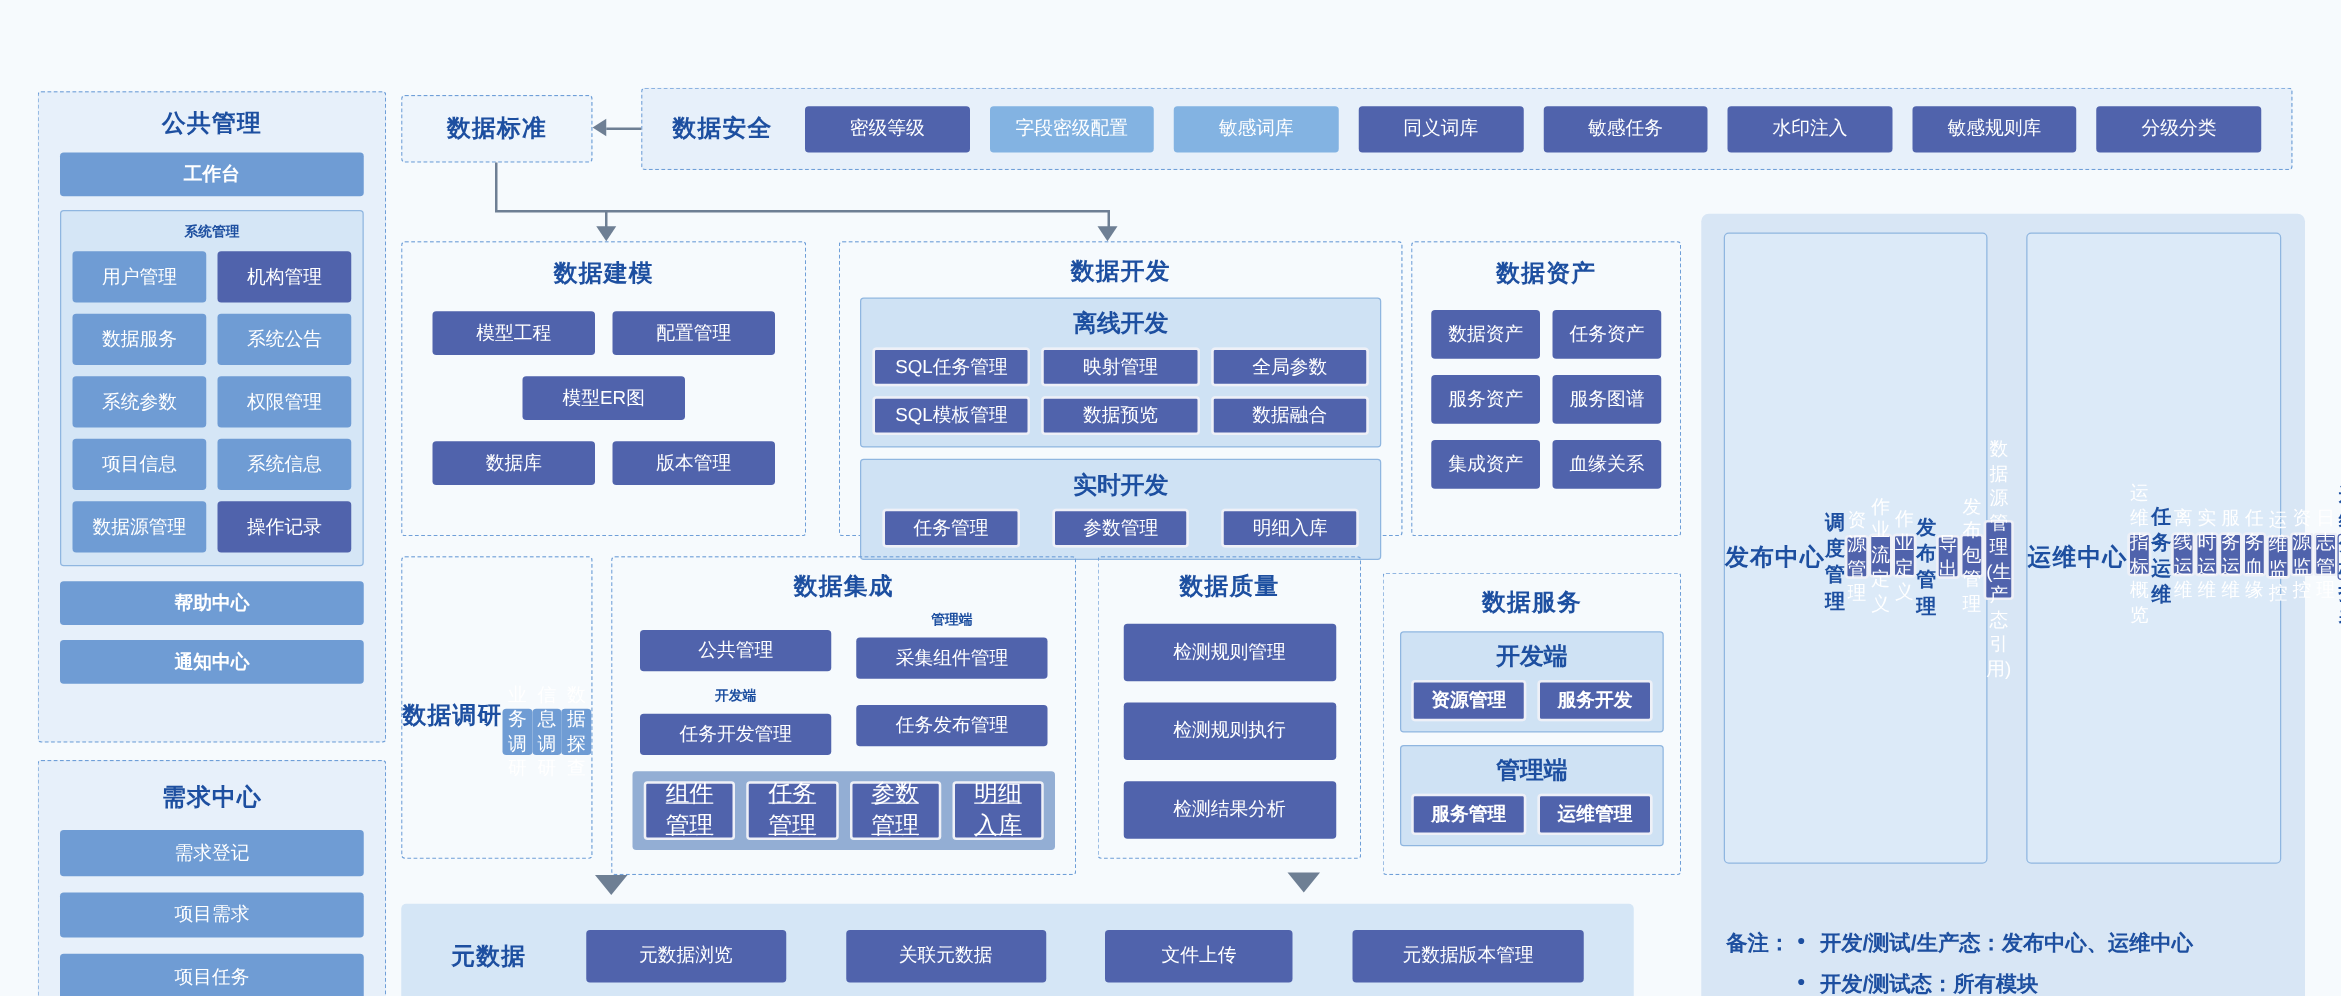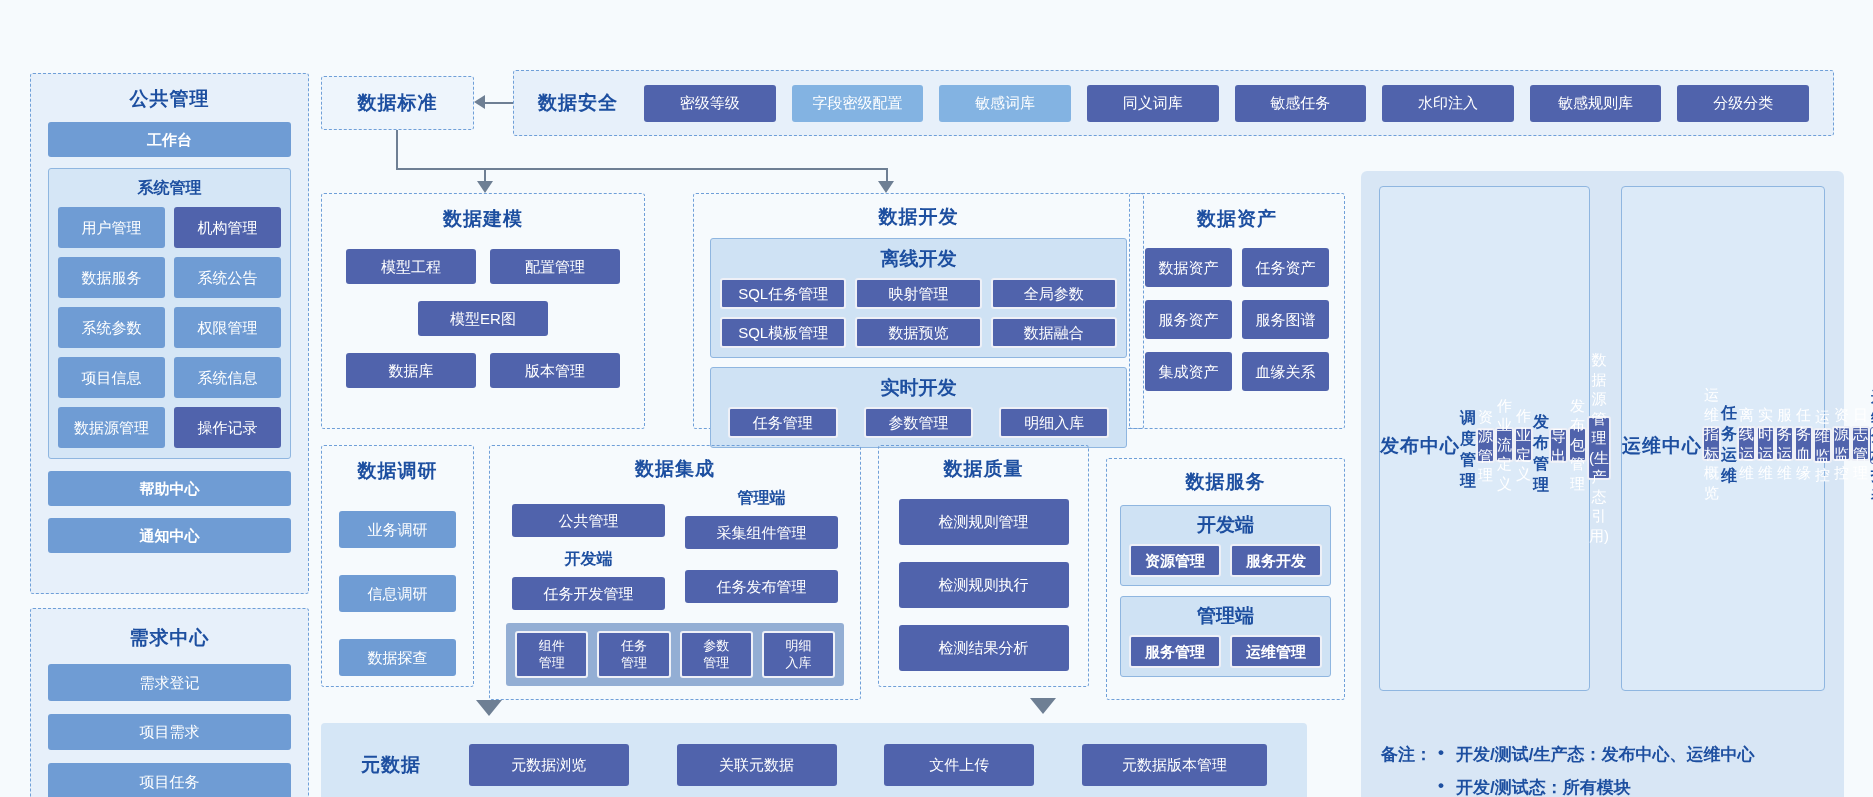--- a/index.html
+++ b/index.html
@@ -3,21 +3,21 @@
 <meta charset="utf-8">
 <style>
   * { margin:0; padding:0; box-sizing:border-box; }
   html,body { width:1873px; height:797px; }
   body { font-family:"Liberation Sans","DejaVu Sans",sans-serif; background:var(--pageBg,#f6fafd); overflow:hidden; }
   #canvas { position:relative; width:1873px; height:797px; background:var(--pageBg,#f6fafd); }
   .abs { position:absolute;margin-top:40px; }
   .dashed { border:1.5px dashed var(--border,#6f9fd8); border-radius:3px; }
   .tint { background:var(--panelTint,#e7f0fa); }
   .sec-title { color:var(--accent,#1d4fa0); font-size:19px; font-weight:bold; text-align:center; letter-spacing:1px; white-space:nowrap; }
-  .sub-label { color:var(--accent,#1d4fa0); font-size:16px; font-weight:bold; text-align:center; }
+  .sub-label { color:var(--accent,#1d4fa0); font-size:11px; font-weight:bold; text-align:center; }
   .group-label { color:var(--accent,#1d4fa0); font-size:16px; font-weight:bold; text-align:center; }
   .btn { display:flex; align-items:center; justify-content:center; color:#fff; font-size:15px; border-radius:3px; line-height:1.3; text-align:center; }
   .btn-medium { background:var(--btnMedium,#6f9cd4); }
   .btn-dark { background:var(--btnDark,#5063ac); }
   .btn-light { background:var(--btnLight,#83b3e2); }
   .wborder { border:2px solid rgba(255,255,255,.9); }
   .multiline { white-space:pre-line; }
   .vline,.hline { background:var(--arrow,#6e7f94); }
   .tri-down { width:0; height:0; border-left:8px solid transparent; border-right:8px solid transparent; border-top:12px solid var(--arrow,#6e7f94); }
   .tri-left { width:0; height:0; border-top:7px solid transparent; border-bottom:7px solid transparent; border-right:11px solid var(--arrow,#6e7f94); }
@@ -50,42 +50,42 @@
   #conn-d2 { left:886px; top:128px; width:2px; height:14px; }
   #conn-d2h { left:878px; top:141px; }
   #tri-int { left:476px; top:660px; }
   #tri-q { left:1030px; top:658px; }
 
   
   #modeling-box { left:321px; top:153px; width:324px; height:236px; padding:12px 24px; }
   #modeling-box .row { display:flex; justify-content:space-between; margin-top:17px; }
   #modeling-box .center-row { display:flex; justify-content:center; margin-top:17px; }
   #modeling-box .btn { width:130px; height:35px; }
-  #dev-box { left:693px; top:153px; width:451px; height:236px; padding:10px 16px; }
+  #dev-box { left:671px; top:153px; width:451px; height:236px; padding:10px 16px; }
   .inner-panel { background:var(--innerPanel,#cfe2f4); border:1px solid var(--borderSoft,#8fb6e0); border-radius:3px; padding:5px 9px 9px; }
   .inner-panel .sub-label { font-size:19px; margin:2px 0 6px; }
   .btn-row { display:flex; gap:9px; }
   .btn-row + .btn-row { margin-top:8px; }
   #offline-panel { margin-top:8px; }
   #offline-panel .btn, #realtime-panel .btn { flex:1; height:31px; }
   #realtime-panel { margin-top:9px; }
   #realtime-panel .btn-row { gap:26px; padding:0 8px; }
   #assets-box { left:1129px; top:153px; width:216px; height:236px; padding:12px 15px; }
   #assets-grid { display:grid; grid-template-columns:1fr 1fr; gap:13px 10px; margin-top:16px; }
   #assets-grid .btn { height:39px; }
 
   
-  #research-box { left:321px; top:405px; width:153px; height:242px; display:flex; flex-direction:column; align-items:center; padding-top:12px; }
+  #research-box { left:321px; top:405px; width:153px; height:242px; display:flex; flex-direction:row; align-items:center; padding-top:12px; }
   #research-box .btn { width:117px; height:37px; margin-top:27px; }
   #integration-box { left:489px; top:405px; width:372px; height:255px; padding:10px 16px; }
   #int-cols { display:flex; gap:20px; margin-top:6px; padding:0 6px; }
   #int-left, #int-right { flex:1; display:flex; flex-direction:column; }
   #int-left .btn, #int-right .btn { width:100%; height:33px; }
   #int-strip { margin-top:13px; background:var(--stripBg,#93aed4); border-radius:3px; padding:8px 9px; display:flex; gap:9px; }
-  #int-strip .btn { flex:1; height:47px; font-size:13px; }
+  #int-strip .btn { flex:1; height:47px; font-size:19px;text-decoration:underline; }
   #quality-box { left:878px; top:405px; width:211px; height:242px; display:flex; flex-direction:column; align-items:center; padding-top:10px; }
   #quality-box .btn { width:170px; height:46px; margin-top:17px; }
   #services-box { left:1106px; top:418px; width:239px; height:242px; padding:10px 13px; }
   #services-box .inner-panel { margin-top:10px; padding:4px 8px 8px; }
   #services-box .btn { flex:1; height:33px; font-weight:bold; }
 
   
   #meta-bar { left:321px; top:683px; width:986px; height:84px; background:var(--subPanel,#d5e6f6); border-radius:4px; display:flex; align-items:center; justify-content:space-between; padding:12px 40px; }
   #meta-bar .btn { height:42px; }
   #meta-b1 { width:160px; } #meta-b2 { width:160px; } #meta-b3 { width:150px; } #meta-b4 { width:185px; }

